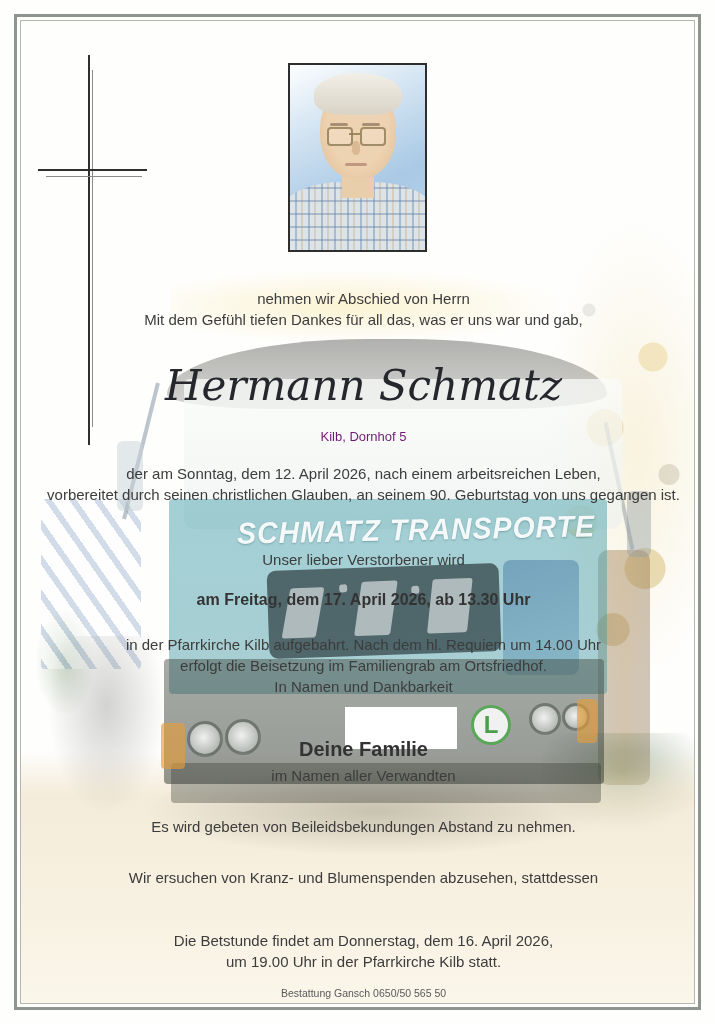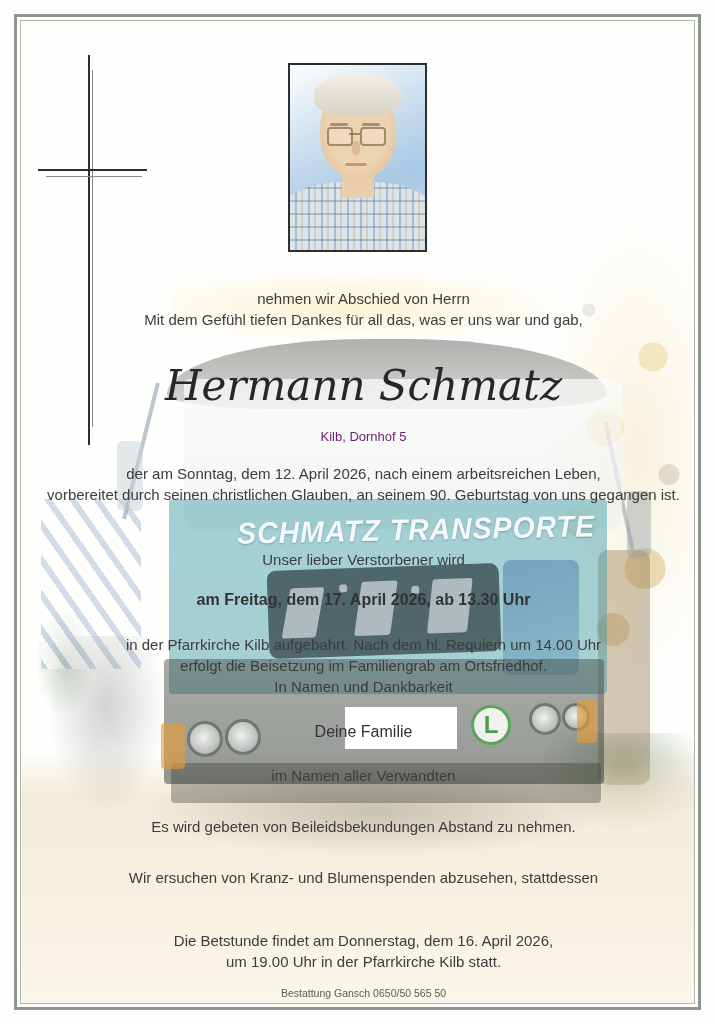--- a/index.html
+++ b/index.html
@@ -129,21 +129,21 @@
     font-size:15px;line-height:21px;color:#3c3c3c;}
   .t-intro{top:288px;}
   .t-name{top:360px;font-family:"DejaVu Serif",serif;font-style:italic;
     font-size:42px;line-height:52px;color:#26262d;font-weight:400;}
   .t-addr{top:426px;font-size:13px;color:#701a75;}
   .t-death{top:463px;}
   .t-laying-intro{top:549px;}
   .t-laying-date{top:580px;font-weight:700;font-size:16px;color:#333;margin-top:9px;}
   .t-laying{top:610px;margin-top:24px;}
   .t-farewell{top:676px;}
-  .t-family{top:721px;font-weight:400;font-size:16px;color:#333;}
+  .t-family{top:739px;font-weight:700;font-size:20px;color:#333;}
   .t-relatives{top:765px;}
   .t-condolence{top:816px;}
   .t-donation{top:867px;}
   .t-vigil{top:930px;}
   .t-home{top:983px;font-size:10.5px;color:#5a5a5a;}
   .family-box{position:absolute;left:345px;top:707px;width:112px;height:42px;
     background:#ffffff;z-index:3;}
 </style>
 </head>
 <body>

